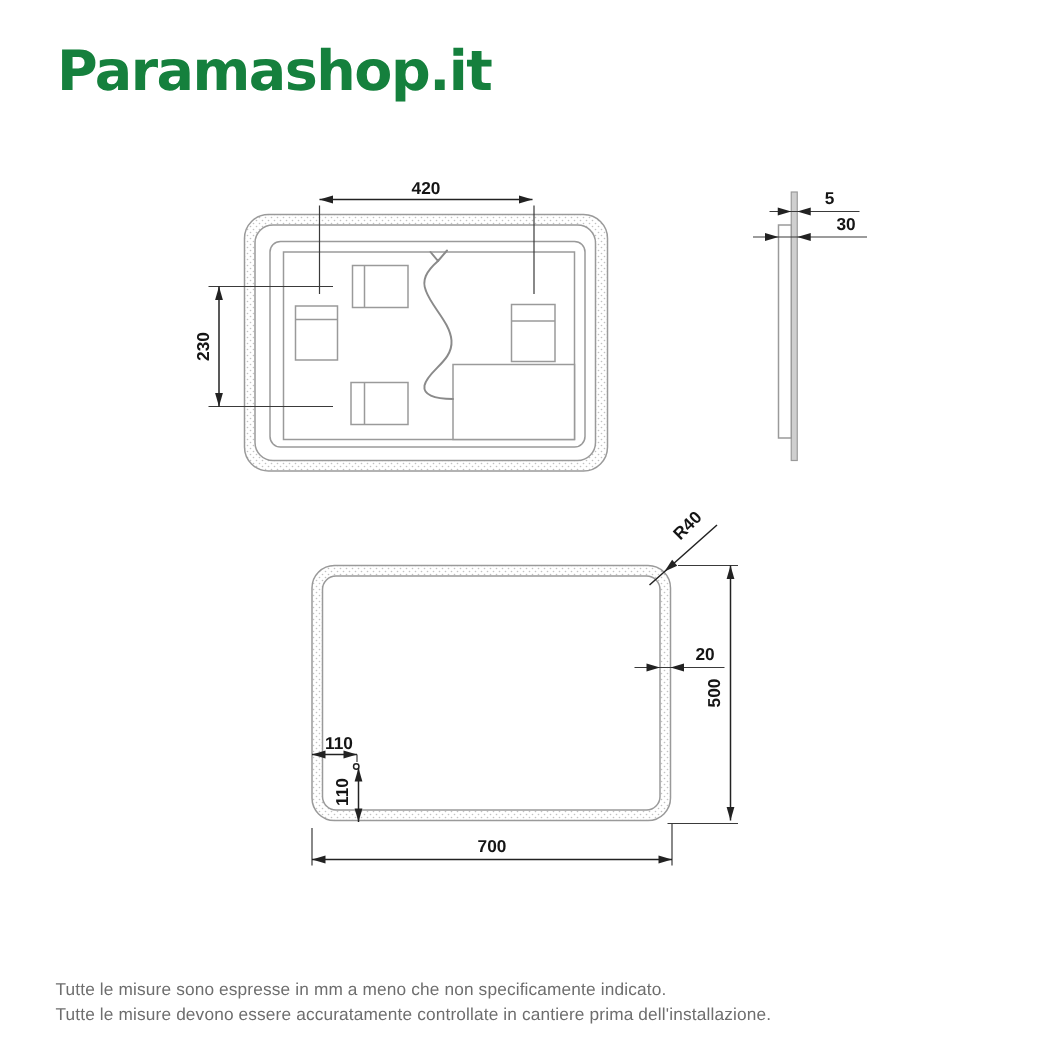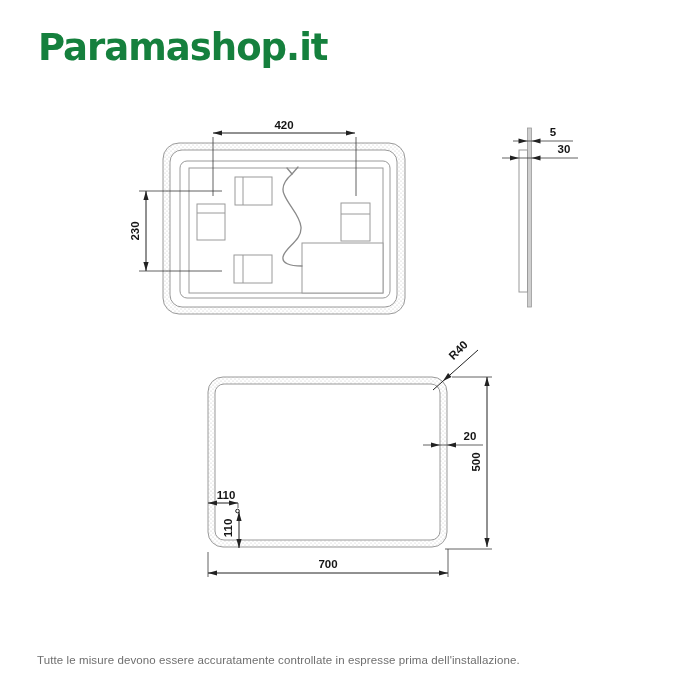--- a/index.html
+++ b/index.html
@@ -162,14 +162,15 @@
       <line x1="448" y1="549" x2="448" y2="577" class="ext"></line>
       <line x1="208" y1="573" x2="448" y2="573" class="dim"></line>
       <path class="arr" d="M208,573 L217,570.4 L217,575.6 z"></path>
       <path class="arr" d="M448,573 L439,570.4 L439,575.6 z"></path>
       <text x="328" y="568" text-anchor="middle">700</text>
     </g>
   </g>
 </svg>
 
 <div class="footer">
-  <div>Tutte le misure devono essere accuratamente controllate in espresse prima dell'installazione.</div>
+  <div>Tutte le misure sono espresse in mm a meno che non specificamente indicato.</div>
+  <div>Tutte le misure devono essere accuratamente controllate in cantiere prima dell'installazione.</div>
 </div>
 
 </body></html>

